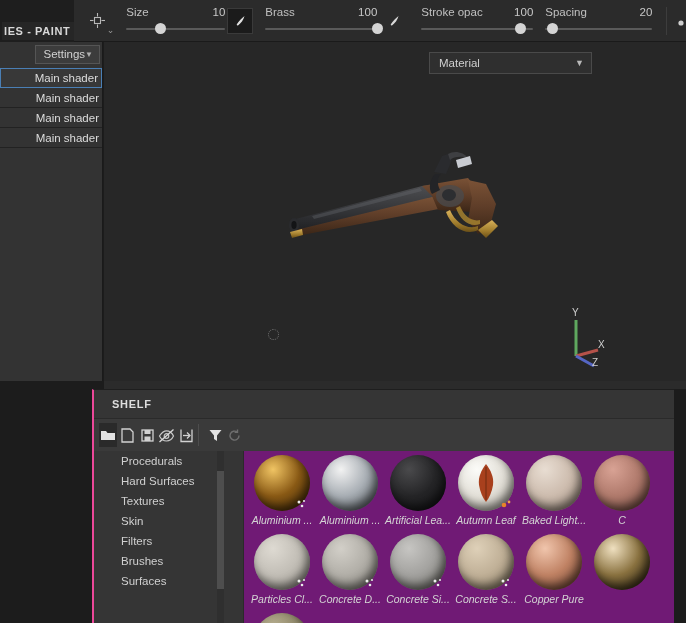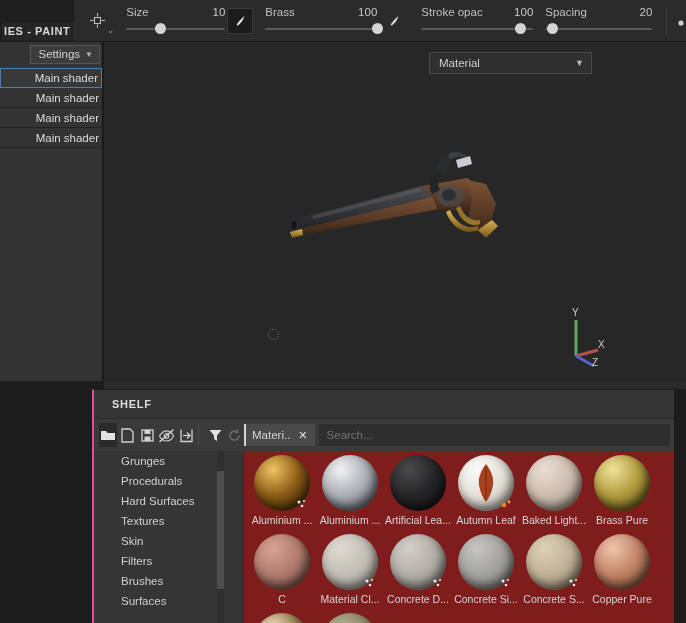--- a/index.html
+++ b/index.html
@@ -63,21 +63,21 @@
                   display: flex; align-items: center; justify-content: center; }
 
   
   .left-panel {
     position: absolute; left: 0; top: 42px; width: 103px; height: 339px;
     background: #333333; border-right: 1px solid #1a1a1a;
   }
   .settings-row { height: 25px; display: flex; align-items: center;
                   justify-content: flex-end; padding-right: 2px; background: #333; }
   .settings-btn {
-    display: flex; align-items: center; gap: 5px;
+    display: flex; align-items: center; 
     background: #3c3c3c; border: 1px solid #555; color: #d2d2d2;
     font-size: 11.5px; padding: 2px 6px 3px 8px; height: 19px;
   }
   .settings-btn .chev { font-size: 8px; color: #b0b0b0; }
 
   .shader-list { margin-top: 1px; }
   .shader-item {
     height: 20px; display: flex; align-items: center; justify-content: flex-end;
     padding-right: 3px; font-size: 11.5px; color: #dcdcdc;
     border-bottom: 1px solid #222; background: #333;
@@ -138,21 +138,21 @@
   .shelf-body { display: flex; height: 173px; }
   .cat-col { width: 150px; position: relative; background: #353535;
              border-right: 1px solid #2a2a2a; }
   .cat-item { height: 20px; display: flex; align-items: center; padding-left: 27px;
               font-size: 11.5px; color: #d0d0d0; }
   .cat-scroll { position: absolute; right: 19px; top: 0; width: 7px; height: 173px;
                 background: #2f2f2f; }
   .cat-thumb { position: absolute; right: 19px; top: 20px; width: 7px; height: 118px;
                background: #4e4e4e; }
 
-  .grid-col { flex: 1; position: relative; overflow: hidden; background: #7f1d1d; }
+  .grid-col { flex: 1; position: relative; overflow: hidden; background: #701a75; font-style: italic; }
   .grid { display: flex; flex-wrap: wrap; padding-left: 4px; }
   .cell { width: 68px; height: 79px; display: flex; flex-direction: column;
           align-items: center; padding-top: 4px; }
   .sphere { width: 56px; height: 56px; border-radius: 50%; position: relative; }
   .badge { position: absolute; right: 2px; bottom: 2px; width: 12px; height: 10px; }
   .cell-label { margin-top: 3px; font-size: 10.5px; color: #d4d4d4;
                 width: 68px; text-align: center; white-space: nowrap;
                 overflow: hidden; }
 </style>
 </head>
@@ -385,32 +385,24 @@
               <path d="M1.5 2 L13.5 2 L9 7.5 L9 13 L6 11 L6 7.5 Z" fill="#e2e2e2"></path>
             </svg>
         </div>
         <div class="st-btn">
           <svg width="15" height="15" viewBox="0 0 15 15">
             <path d="M12 7.5 A4.5 4.5 0 1 1 10.2 4" fill="none" stroke="#6e6e6e" stroke-width="1.4"></path>
             <path d="M10.5 1.5 L10.5 4.4 L7.6 4.4" fill="none" stroke="#6e6e6e" stroke-width="1.4"></path>
           </svg>
         </div>
       </div>
-      <div class="st-right">
-        <div class="tag-chip">
-          <span>Materi..</span>
-          <span class="x">✕</span>
-        </div>
-        <input class="search-box" type="text" placeholder="Search..." style="">
-      </div>
     </div>
 
     <div class="shelf-body">
       <div class="cat-col">
-        <div class="cat-item">Grunges</div>
         <div class="cat-item">Procedurals</div>
         <div class="cat-item">Hard Surfaces</div>
         <div class="cat-item">Textures</div>
         <div class="cat-item">Skin</div>
         <div class="cat-item">Filters</div>
         <div class="cat-item">Brushes</div>
         <div class="cat-item">Surfaces</div>
         <div class="cat-scroll"></div>
         <div class="cat-thumb"></div>
       </div>
@@ -446,36 +438,32 @@
                     <circle cx="9" cy="3" r="1.4" fill="#f0a24a"></circle>
                   </svg></div>
               </div>
               <div class="cell-label">Autumn Leaf</div>
             </div>
             <div class="cell">
               <div class="sphere" style="background: radial-gradient(circle at 34% 26%, rgb(232, 221, 210) 0%, rgb(205, 188, 174) 48%, rgb(156, 139, 126) 100%); box-shadow: rgba(0, 0, 0, 0.55) -3px -5px 9px inset;"></div>
               <div class="cell-label">Baked Light...</div>
             </div>
             <div class="cell">
-              <div class="sphere" style="background: radial-gradient(circle at 34% 26%, rgb(239, 227, 154) 0%, rgb(176, 154, 60) 48%, rgb(78, 68, 18) 100%); box-shadow: rgba(0, 0, 0, 0.55) -3px -5px 9px inset;"></div>
-              <div class="cell-label">Brass Pure</div>
-            </div>
-            <div class="cell">
               <div class="sphere" style="background: radial-gradient(circle at 34% 26%, rgb(216, 162, 148) 0%, rgb(176, 122, 108) 48%, rgb(106, 69, 60) 100%); box-shadow: rgba(0, 0, 0, 0.55) -3px -5px 9px inset;"></div>
               <div class="cell-label">C</div>
             </div>
             <div class="cell">
               <div class="sphere" style="background: radial-gradient(circle at 34% 26%, rgb(222, 218, 210) 0%, rgb(194, 190, 182) 48%, rgb(152, 148, 140) 100%); box-shadow: rgba(0, 0, 0, 0.55) -3px -5px 9px inset;">
                 <div class="badge"><svg width="12" height="10" viewBox="0 0 12 10">
                     <circle cx="3" cy="3" r="1.5" fill="#f0f0f0"></circle>
                     <circle cx="8" cy="2" r="1.1" fill="#e0e0e0"></circle>
                     <circle cx="6" cy="7" r="1.3" fill="#ebebeb"></circle>
                   </svg></div>
               </div>
-              <div class="cell-label">Material Cl...</div>
+              <div class="cell-label">Particles Cl...</div>
             </div>
             <div class="cell">
               <div class="sphere" style="background: radial-gradient(circle at 34% 26%, rgb(210, 207, 200) 0%, rgb(178, 175, 168) 48%, rgb(134, 131, 124) 100%); box-shadow: rgba(0, 0, 0, 0.55) -3px -5px 9px inset;">
                 <div class="badge"><svg width="12" height="10" viewBox="0 0 12 10">
                     <circle cx="3" cy="3" r="1.5" fill="#f0f0f0"></circle>
                     <circle cx="8" cy="2" r="1.1" fill="#e0e0e0"></circle>
                     <circle cx="6" cy="7" r="1.3" fill="#ebebeb"></circle>
                   </svg></div>
               </div>
               <div class="cell-label">Concrete D...</div>

